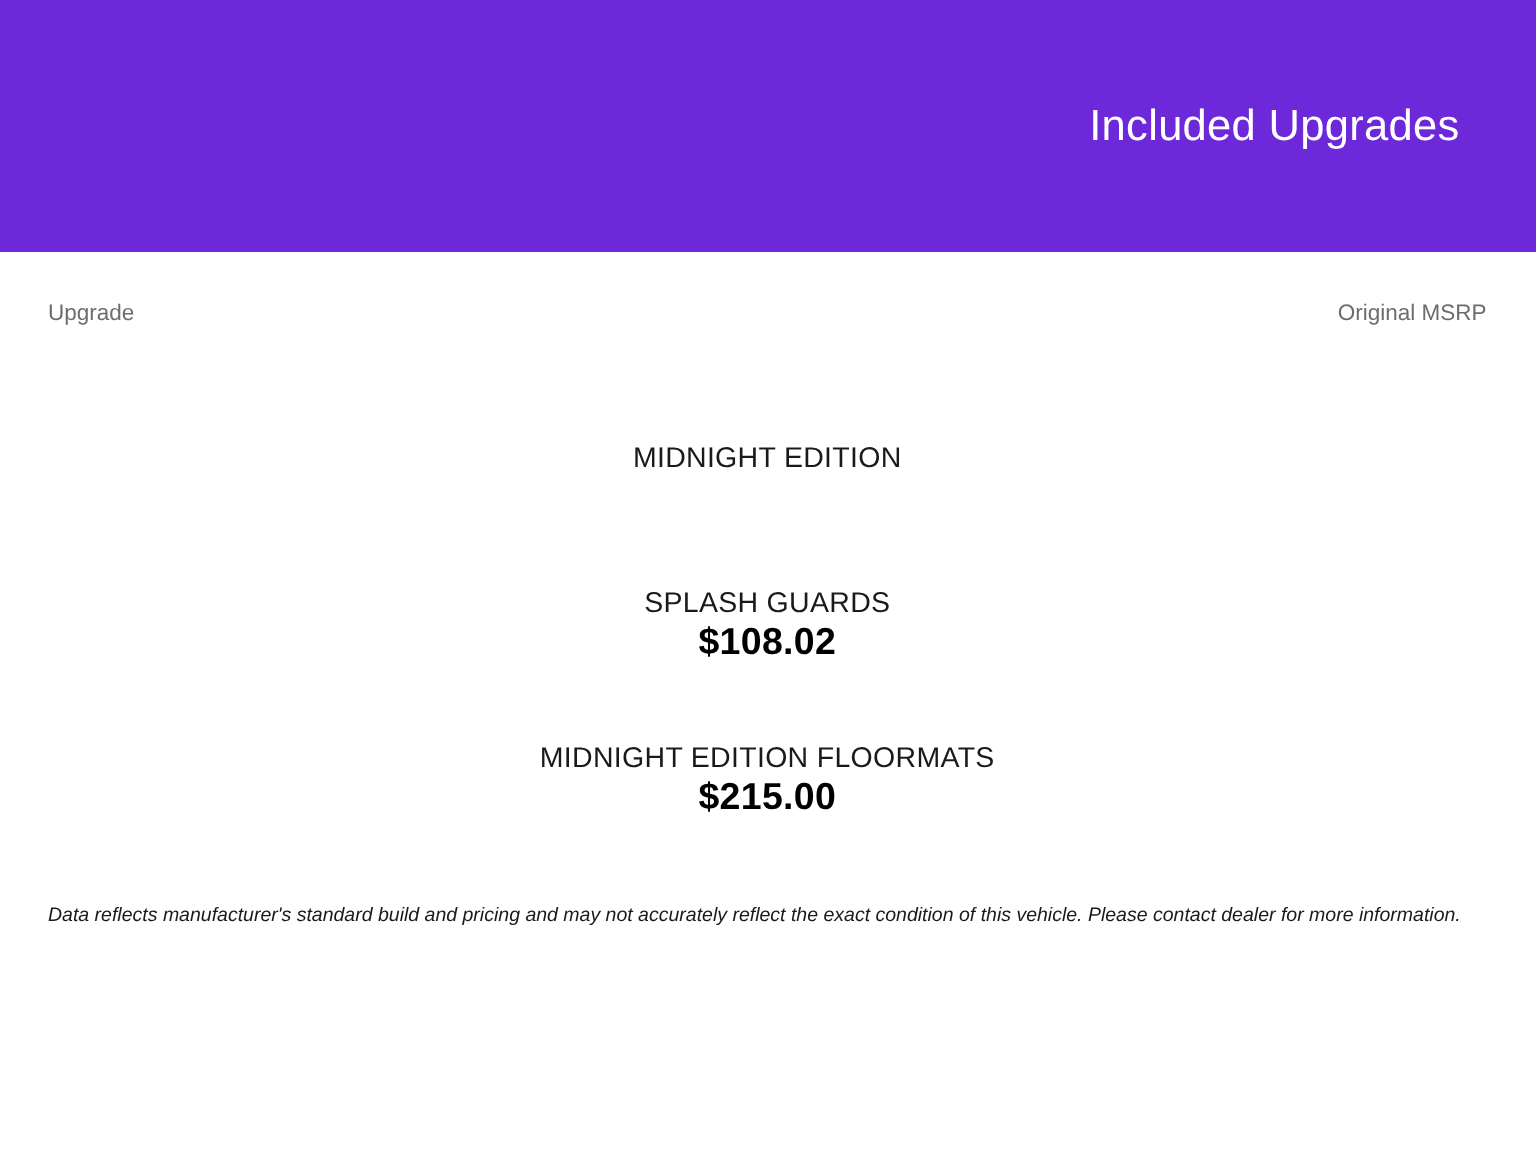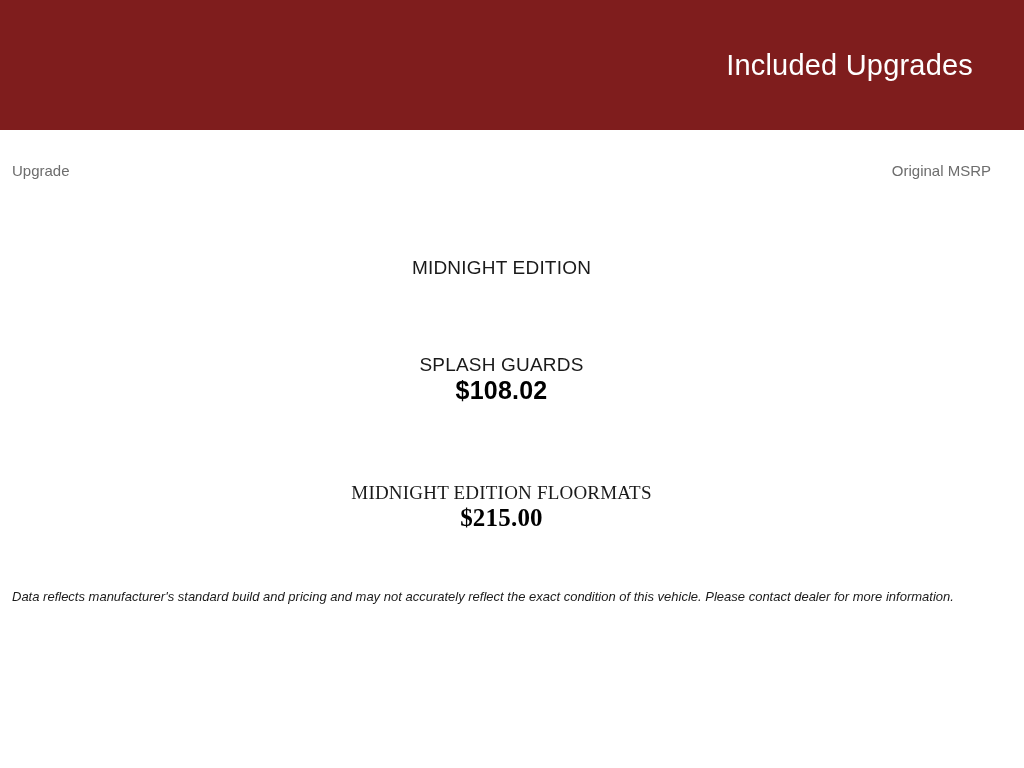--- a/index.html
+++ b/index.html
@@ -13,37 +13,37 @@
   .page {
     width: 1024px;
     height: 768px;
     background: #ffffff;
     position: relative;
   }
 
   
   .banner {
     width: 100%;
-    height: 130px;
-    background: #7f1d1d;
+    height: 168px;
+    background: #6d28d9;
     display: flex;
     align-items: center;
     justify-content: flex-end;
     padding-right: 51px;
   }
   .banner-title {
     color: #ffffff;
     font-size: 29px;
     font-weight: 400;
     letter-spacing: 0.2px;
   }
 
   
   .content {
-    padding: 0 33px 0 12px;
+    padding: 0 33px 0 32px;
   }
 
   .col-headers {
     margin-top: 32px;
     display: flex;
     justify-content: space-between;
     align-items: baseline;
     font-size: 15px;
     color: #6d6d6d;
     line-height: 17px;
@@ -51,21 +51,21 @@
 
   .upgrade-row {
     display: flex;
     justify-content: space-between;
     align-items: center;
     height: 30px;
     flex-direction: column;
   }
   .upgrade-row.r1 { margin-top: 78px; }
   .upgrade-row.r2 { margin-top: 67px; }
-  .upgrade-row.r3 { margin-top: 98px; font-family: Liberation Serif, serif; }
+  .upgrade-row.r3 { margin-top: 73px; }
 
   .upgrade-name {
     font-size: 19px;
     color: #1a1a1a;
     letter-spacing: 0.2px;
   }
   .upgrade-msrp {
     font-size: 25px;
     font-weight: 700;
     color: #000000;

